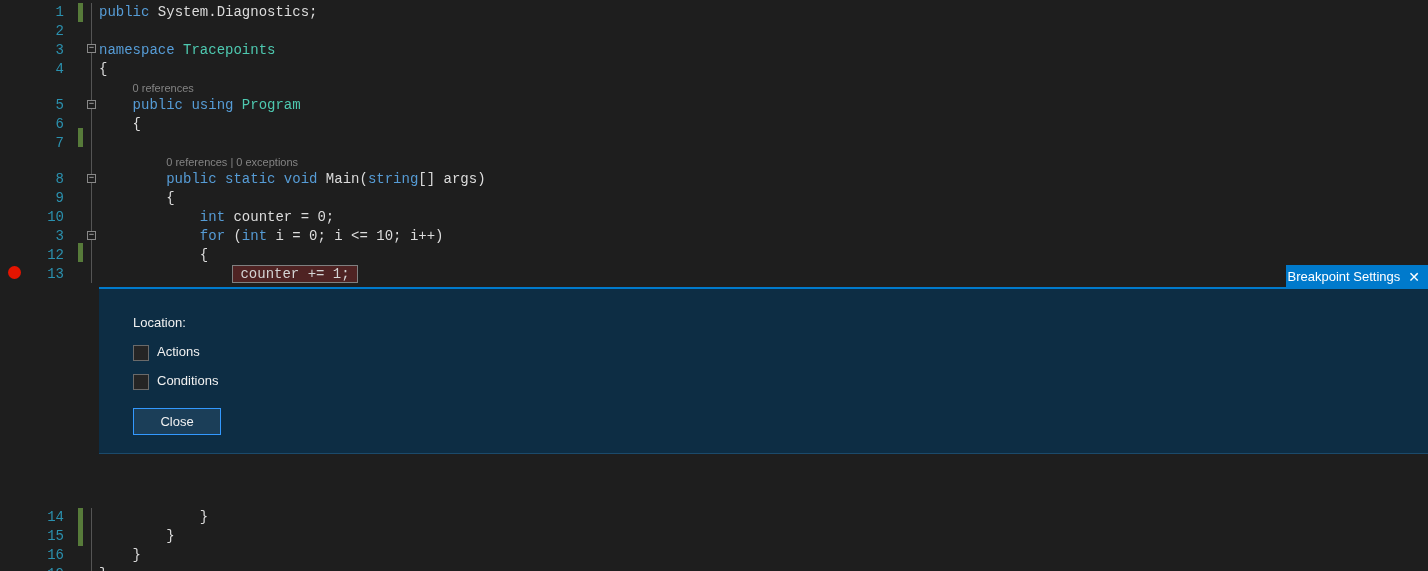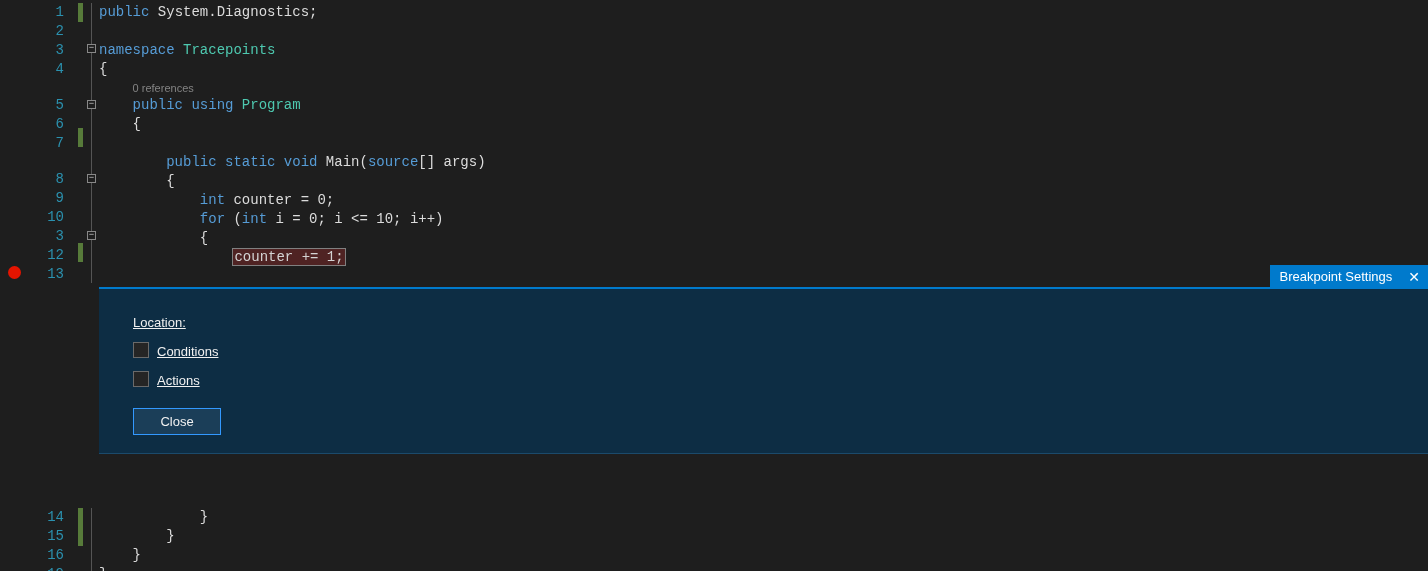--- a/index.html
+++ b/index.html
@@ -92,21 +92,21 @@
   .ident { color: #dcdcdc; text-align: center; }
   .punct { color: #dcdcdc; }
   .codelens {
     color: #848484;
     font-size: 11px;
     font-family: "Segoe UI", sans-serif;
   }
   .highlight-stmt {
     background: rgba(120,40,40,0.55);
     outline: 1px solid #808080;
-    padding: 0 1px;
+    padding: 0 7px;
   }
   
   .bp-panel {
     position: absolute;
     left: 99px; 
     right: 0;
     top: 287px;
     background: #0d2d44;
     border-top: 2px solid #007acc;
     border-bottom: 1px solid #1b4a6b;
@@ -116,31 +116,31 @@
     padding: 24px 0 18px 34px;
   }
   .bp-tab {
     position: absolute;
     top: -24px;
     right: 0;
     background: #007acc;
     color: #fff;
     font-family: "Segoe UI", sans-serif;
     font-size: 13px;
-    padding: 2px 8px 3px 10px;
+    padding: 2px 8px 3px 2px;
     display: flex;
     align-items: center;
-    gap: 16px;
+    gap: 8px;
   }
   .bp-tab .x {
     font-size: 14px;
     line-height: 1;
     cursor: pointer;
   }
-  .bp-row { display: flex; align-items: flex-start; margin-bottom: 10px; text-decoration: underline; }
+  .bp-row { display: flex; align-items: flex-end; margin-bottom: 10px; }
   .bp-loc-label { color: #f1f1f1; margin-right: 6px; }
   .bp-loc-link { color: #3399ff; cursor: pointer; }
   .bp-check {
     width: 16px; height: 16px;
     border: 1px solid #6a6a6a;
     background: #252525;
     margin-right: 8px;
     cursor: pointer;
   }
   .bp-close-btn {
@@ -211,42 +211,43 @@
 
   <div class="code-area">
     <div class="code-line"><span class="kw">public</span><span class="ident"> System.Diagnostics;</span></div>
     <div class="code-line"></div>
     <div class="code-line"><span class="kw">namespace</span><span class="type"> Tracepoints</span></div>
     <div class="code-line"><span class="punct">{</span></div>
     <div class="code-line" style="height:17px">    <span class="codelens">0 references</span></div>
     <div class="code-line">    <span class="kw">public</span><span class="kw"> using</span><span class="type"> Program</span></div>
     <div class="code-line">    <span class="punct">{</span></div>
     <div class="code-line"></div>
-    <div class="code-line">        <span class="kw">public</span><span class="kw"> static</span><span class="kw"> void</span><span class="ident"> Main(</span><span class="kw">source</span><span class="punct">[] </span><span class="ident" style="">args</span><span class="punct">)</span></div>
+    <div class="code-line" style="height:17px">        <span class="codelens">0 references | 0 exceptions</span></div>
+    <div class="code-line">        <span class="kw">public</span><span class="kw"> static</span><span class="kw"> void</span><span class="ident"> Main(</span><span class="kw">string</span><span class="punct">[] </span><span class="ident" style="">args</span><span class="punct">)</span></div>
     <div class="code-line">        <span class="punct">{</span></div>
     <div class="code-line">            <span class="kw">int</span><span class="ident"> counter = 0;</span></div>
     <div class="code-line">            <span class="kw">for</span><span class="punct"> (</span><span class="kw">int</span><span class="ident"> i = 0; i &lt;= 10; i++)</span></div>
     <div class="code-line">            <span class="punct">{</span></div>
     <div class="code-line">                <span class="highlight-stmt">counter += 1;</span></div>
 
     <div class="bp-panel" style="left:0;">
       <div class="bp-tab">
         <span>Breakpoint Settings</span>
         <span class="x">✕</span>
       </div>
       <div class="bp-row">
         <span class="bp-loc-label">Location:</span>
       </div>
       <div class="bp-row">
         <div class="bp-check"></div>
-        <span>Conditions</span>
+        <span>Actions</span>
       </div>
       <div class="bp-row">
         <div class="bp-check"></div>
-        <span>Actions</span>
+        <span>Conditions</span>
       </div>
       <div class="bp-close-btn">Close</div>
     </div>
   </div>
 </div>
 
 <div class="lower-block">
   <div class="glyph-margin" style="height:80px"></div>
   <div class="line-numbers">
     <div>14</div>

